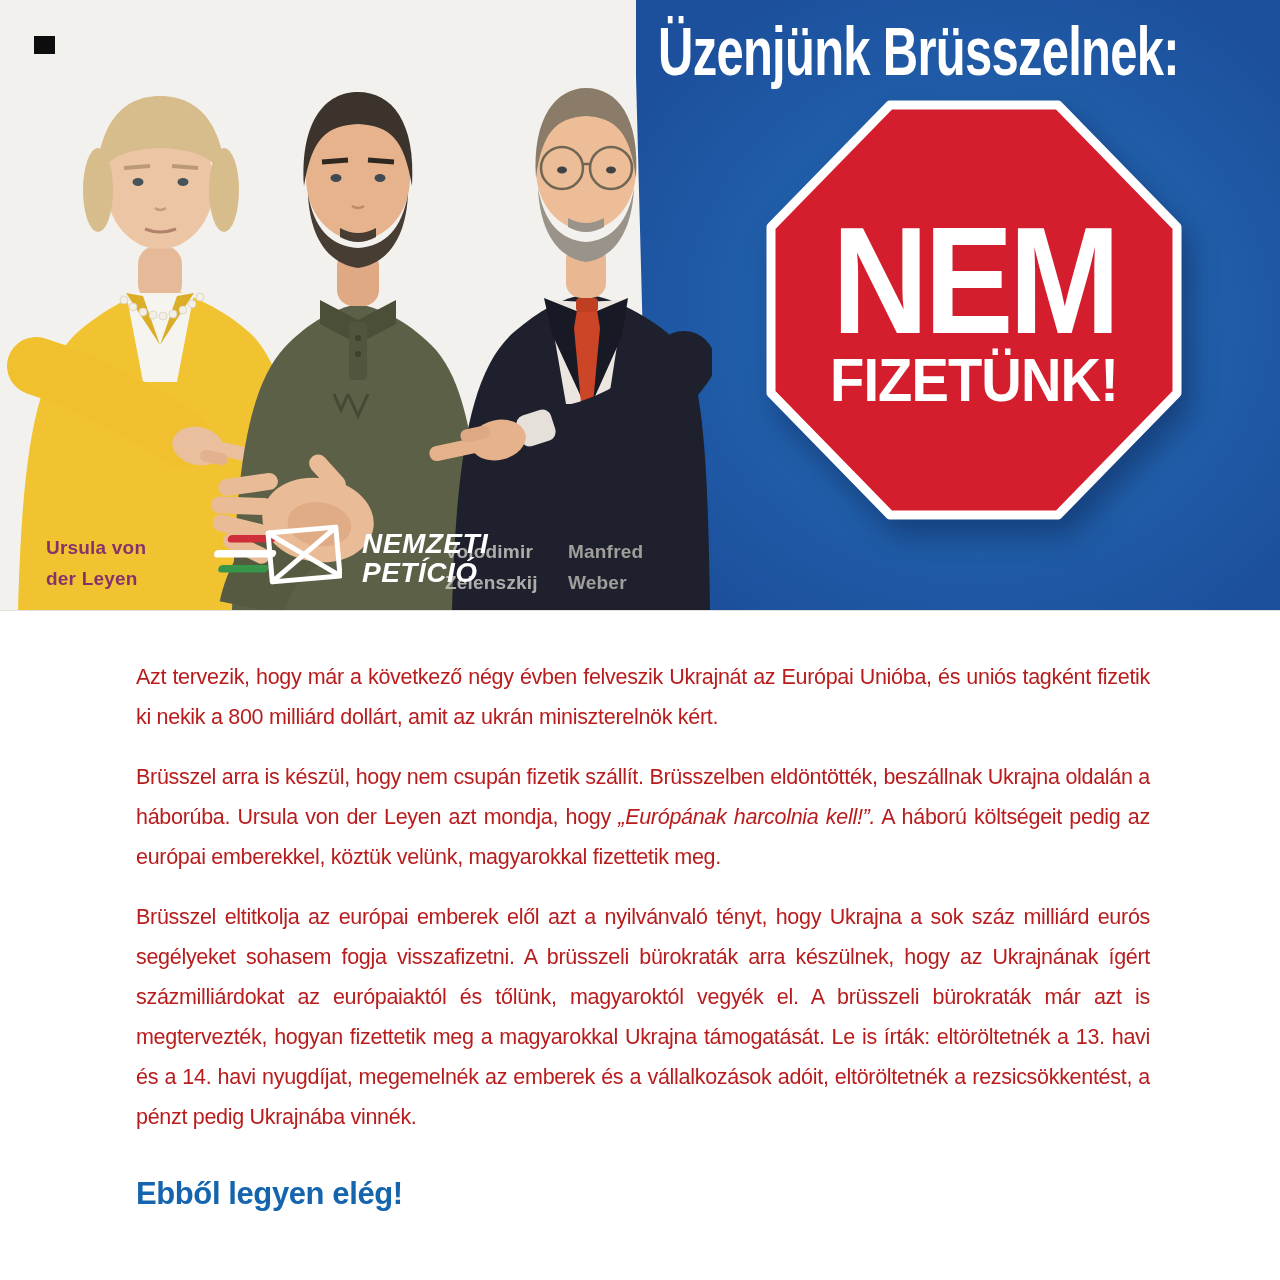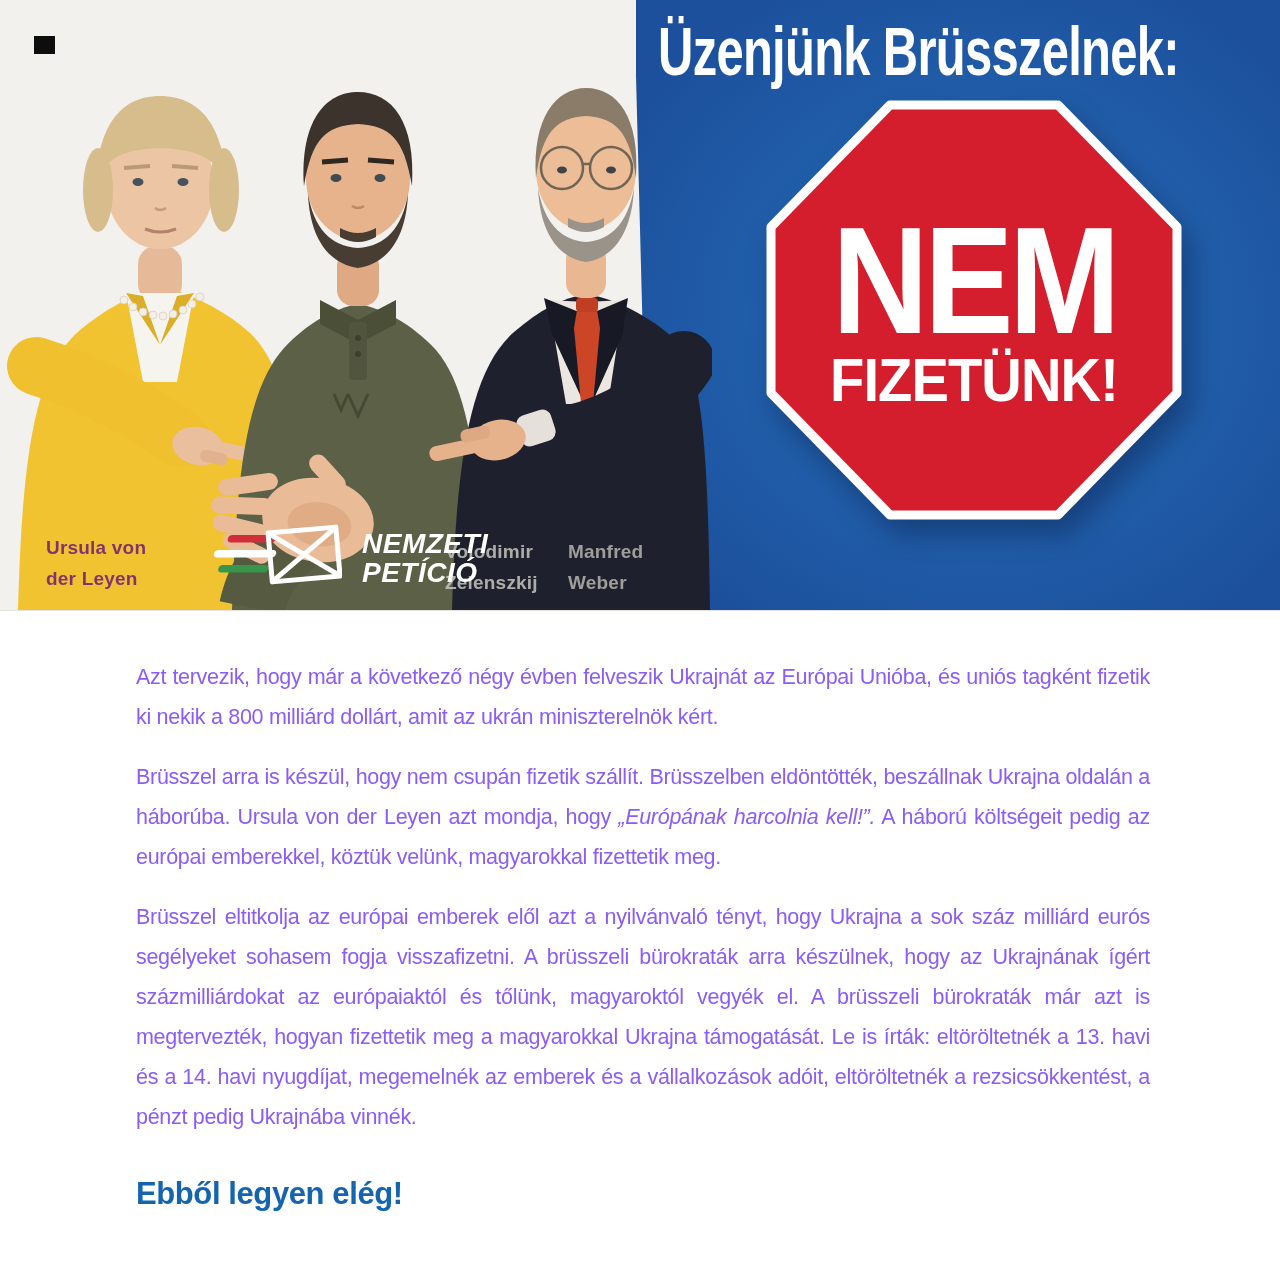--- a/index.html
+++ b/index.html
@@ -35,21 +35,21 @@
       transform:scaleX(.92);}
 
   .petition-logo{position:absolute;left:202px;top:522px;display:flex;align-items:center;gap:20px;}
   .logo-text{font-style:italic;font-weight:bold;color:#ffffff;font-size:28px;line-height:29px;
       letter-spacing:.5px;}
 
   
   .content{position:relative;padding:46px 130px 0 136px;}
   .section-heading{color:#1565ae;font-weight:bold;font-size:31px;line-height:1.2;
       letter-spacing:-.4px;margin:0 0 33px 0;}
-  .body-par{color:#8b5cf6;font-size:21.5px;line-height:40px;letter-spacing:-.3px;
+  .body-par{color:#b91c1c;font-size:21.5px;line-height:40px;letter-spacing:-.3px;
       text-align:justify;margin:0 0 20px 0;}
   .body-par .it{font-style:italic;margin-top:48px;}
   .closing-heading{color:#1565ae;font-weight:bold;font-size:31px;line-height:1.2;
       letter-spacing:-.4px;margin:38px 0 0 0;}
 </style>
 </head>
 <body>
 
 <div class="page">
 

